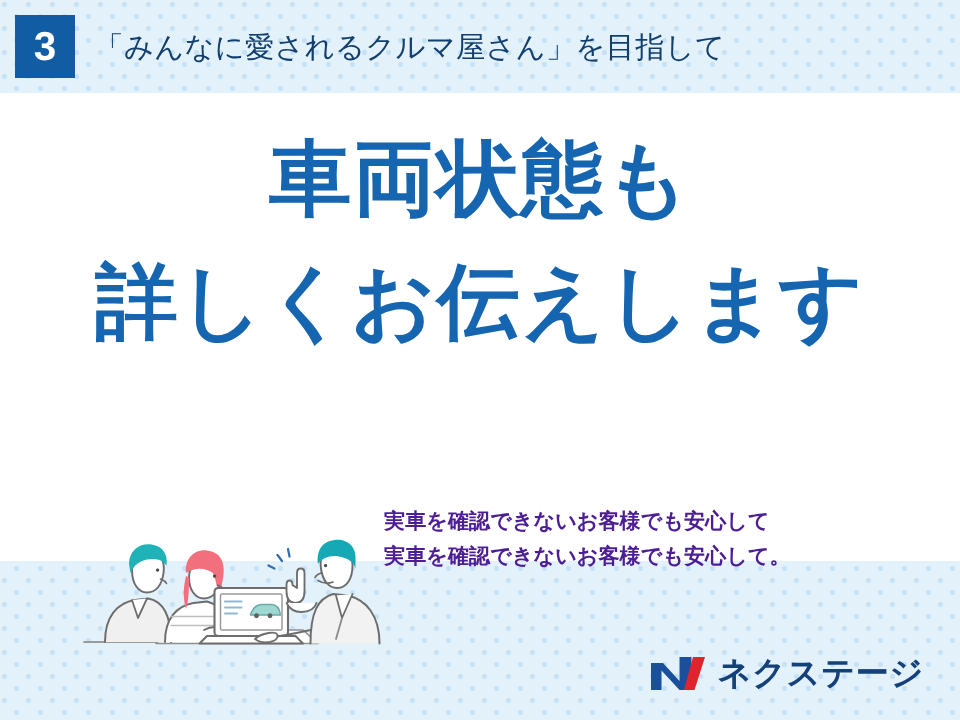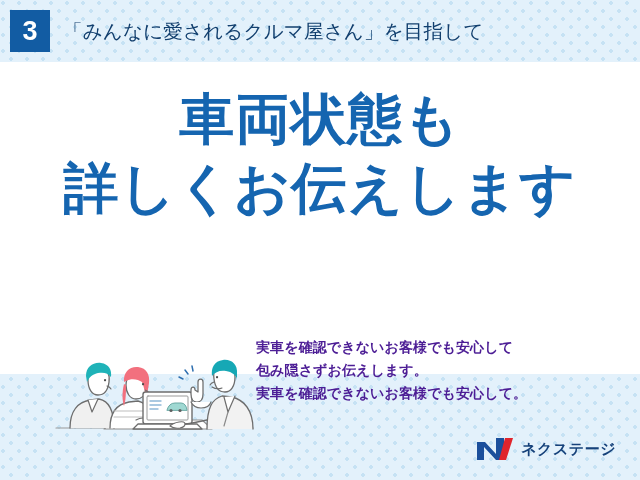--- a/index.html
+++ b/index.html
@@ -83,21 +83,21 @@
     line-height: 1.08;
     letter-spacing: 1px;
   }
   .headline-line-1 {
     font-size: 55px;
     display: block;
   }
   .headline-line-2 {
     font-size: 55px;
     display: block;
-    margin-top: 10px;
+    margin-top: 23px;
   }
 
   
   #lower {
     position: absolute;
     left: 0;
     top: 208px;
     width: 640px;
     height: 148px;
   }
@@ -144,21 +144,21 @@
     align-items: center;
     margin-right: 24px;
   }
   #logo-mark {
     width: 40px;
     height: 26px;
     flex: 0 0 auto;
   }
   #logo-text {
     margin-left: 6px;
-    font-size: 15px;
+    font-size: 22px;
     font-weight: bold;
     color: #15417a;
     letter-spacing: 0.5px;
     white-space: nowrap;
   }
 </style>
 </head>
 <body>
 
 <div id="slide">
@@ -232,21 +232,20 @@
               <path d="M155 88 q-18 4 -28 5" stroke="#6d6d6d" stroke-width="1.3"></path>
               <path d="M127 90 q-6 1 -9 4 q4 3 10 2 q5 -1 5 -4 q0 -3 -6 -2 z" fill="#ffffff" stroke="#6d6d6d" stroke-width="1.2"></path>
             </g>
 
           </g>
         </svg>
       </div>
 
       <div id="body-copy">
         <p>実車を確認できないお客様でも安心して</p>
-        <p>包み隠さずお伝えします。</p>
         <p>実車を確認できないお客様でも安心して。</p>
       </div>
 
     </div>
   </div>
 
   <div id="footer">
     <div id="logo">
       <div id="logo-mark">
         <svg width="40" height="26" viewBox="0 0 40 26" xmlns="http://www.w3.org/2000/svg">

